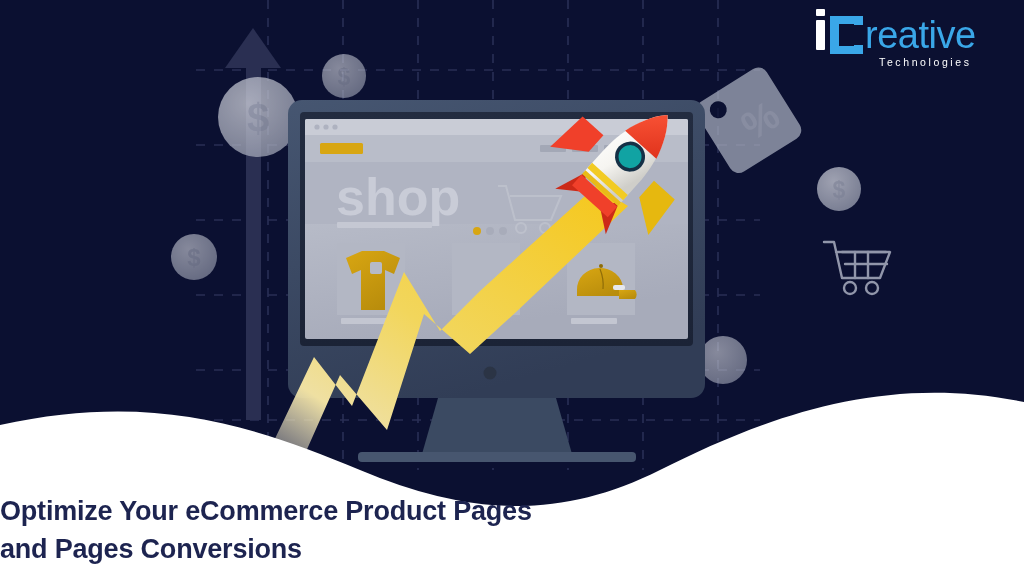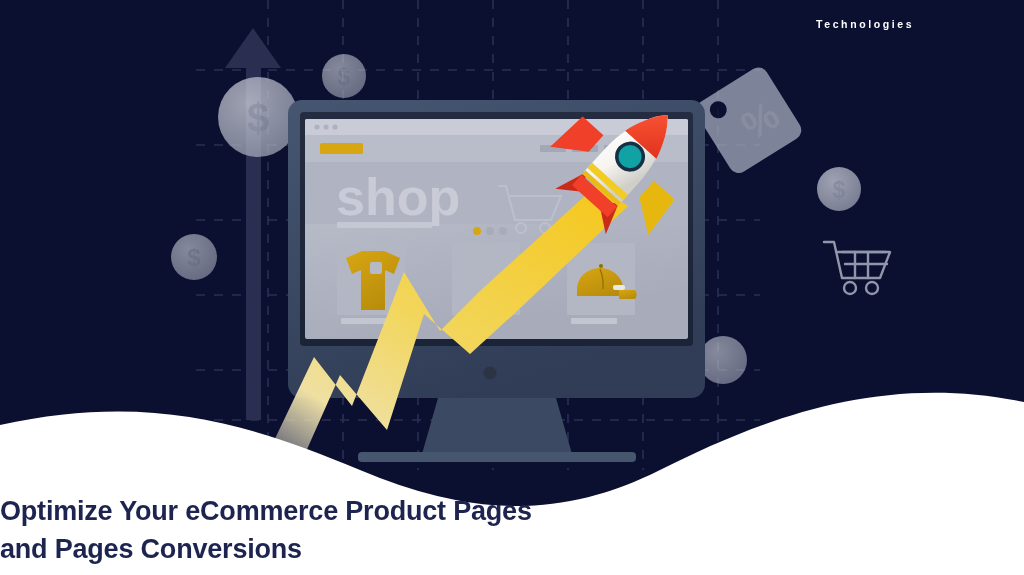--- a/index.html
+++ b/index.html
@@ -37,21 +37,21 @@
   }
   #logo-c::before {
     content:""; position:absolute; right:-1px; bottom:-8px;
     width:9px; height:9px; background:#3aa7e8;
   }
   #logo-word {
     font-size:38px; font-weight:400; color:#3aa7e8;
     letter-spacing:-0.5px;
   }
   #logo-sub {
-    font-size:10.5px; font-weight:700; color:#ffffff;
+    font-size:10.5px; font-weight:400; color:#ffffff;
     letter-spacing:2.6px; margin-top:3px; margin-right:4px;
   }
 
   
   #headline {
     position:absolute; left:0; top:492px; width:1024px;
     color:#1d2450;
     font-size:27px; font-weight:700; line-height:1.42;
     letter-spacing:-0.2px;
   }
@@ -266,20 +266,25 @@
         <rect x="594" y="192" width="48" height="5" fill="#e8bb18"></rect>
 
         <path d="M594 198 h48 v14 h-48 z" fill="#f0402a"></path>
       </g>
 
       <path d="M0 425 C 150 392 250 424 360 470 C 470 516 560 520 660 470 C 760 420 880 372 1024 402 L1024 575 L0 575 Z" fill="#ffffff"></path>
     </g>
   </svg>
 
   <div id="logo">
+    <div id="logo-main">
+      <span id="logo-i"></span>
+      <span id="logo-c"></span>
+      <span id="logo-word">reative</span>
+    </div>
     <div id="logo-sub">Technologies</div>
   </div>
 
   <div id="headline">
     <span>Optimize Your eCommerce Product Pages</span>
     <span>and Pages Conversions</span>
   </div>
 
 </div>
 

